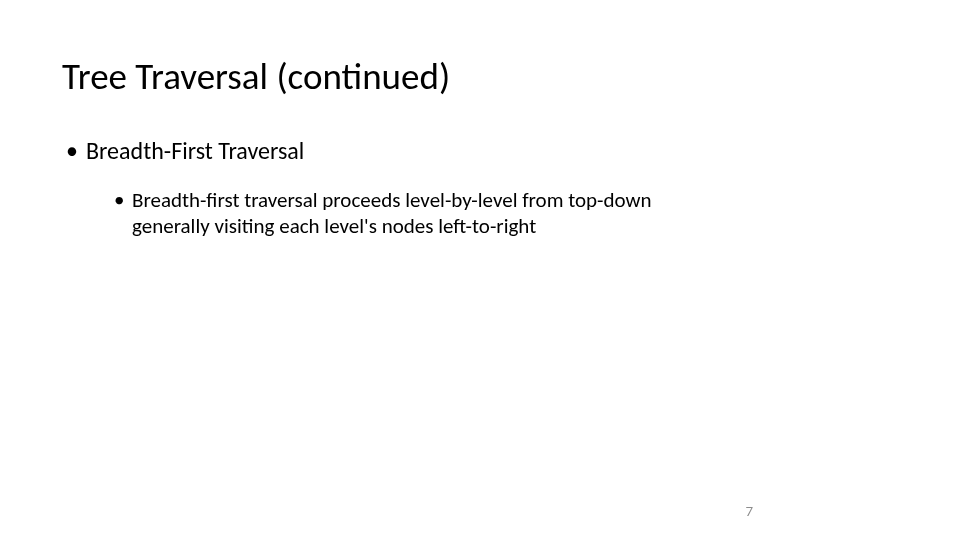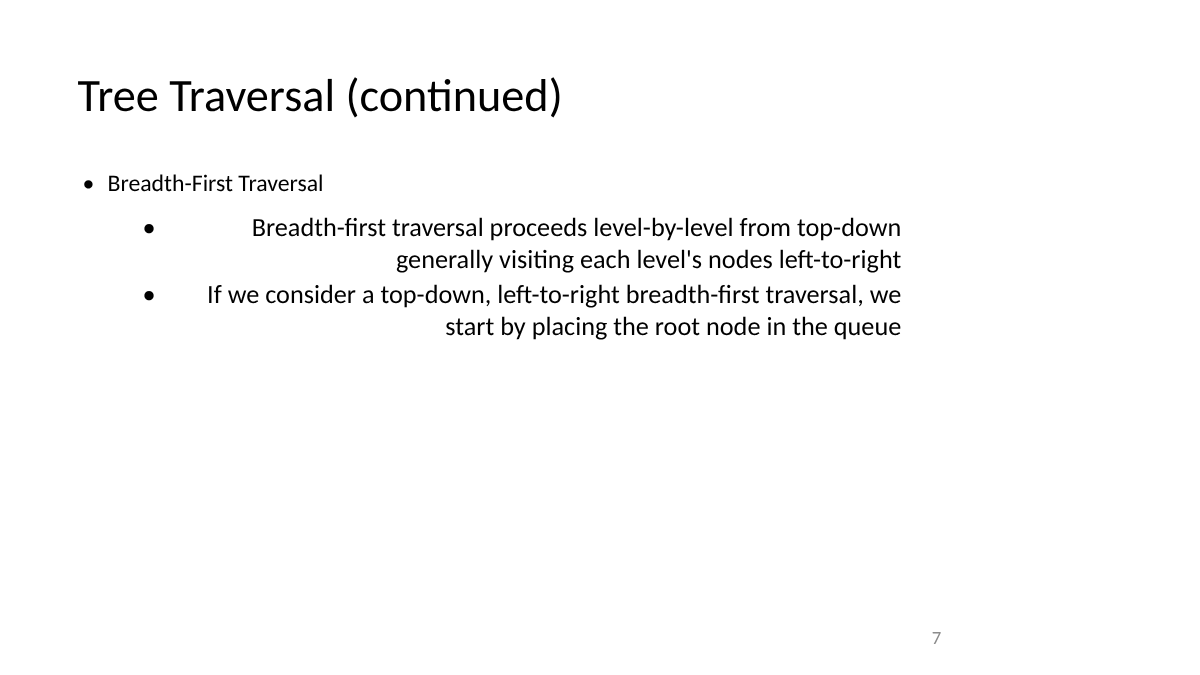--- a/index.html
+++ b/index.html
@@ -27,42 +27,41 @@
     color: #000000;
     letter-spacing: 0px;
   }
   .content {
     position: absolute;
     top: 136px;
     left: 62px;
     right: 60px;
   }
   .level1 {
-    font-size: 19px;
-    margin: 0 0 10px 0;
+    font-size: 24px;
+    margin: 0 0 22px 0;
     padding-left: 24px;
     position: relative;
     line-height: 1.25;
   }
   .level1::before {
     content: "•";
     position: absolute;
     left: 4px;
     top: 0;
   }
   .level2-wrap {
     padding-left: 50px;
   }
   .level2 {
     font-size: 21px;
     margin: 0 0 2px 0;
     padding-left: 20px;
     position: relative;
     line-height: 1.22;
-    text-align: right;
   }
   .level2::before {
     content: "•";
     position: absolute;
     left: 2px;
     top: 0;
   }
   .page-num {
     position: absolute;
     bottom: 20px;
@@ -75,19 +74,18 @@
 <body>
 
 <div class="slide">
 
   <div class="title">Tree Traversal (continued)</div>
 
   <div class="content">
     <div class="level1">Breadth-First Traversal</div>
     <div class="level2-wrap">
       <div class="level2">Breadth-first traversal proceeds level-by-level from top-down generally visiting each level's nodes left-to-right</div>
-      <div class="level2">If we consider a top-down, left-to-right breadth-first traversal, we start by placing the root node in the queue</div>
     </div>
   </div>
 
   <div class="page-num">7</div>
 
 </div>
 
 </body></html>

